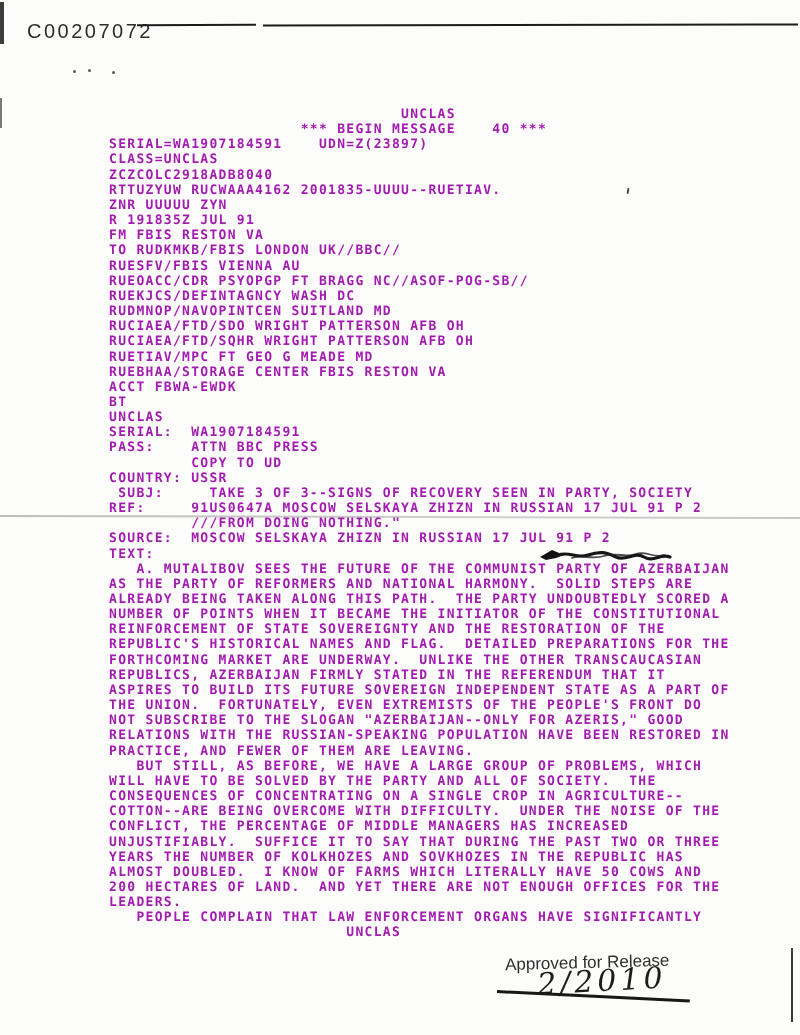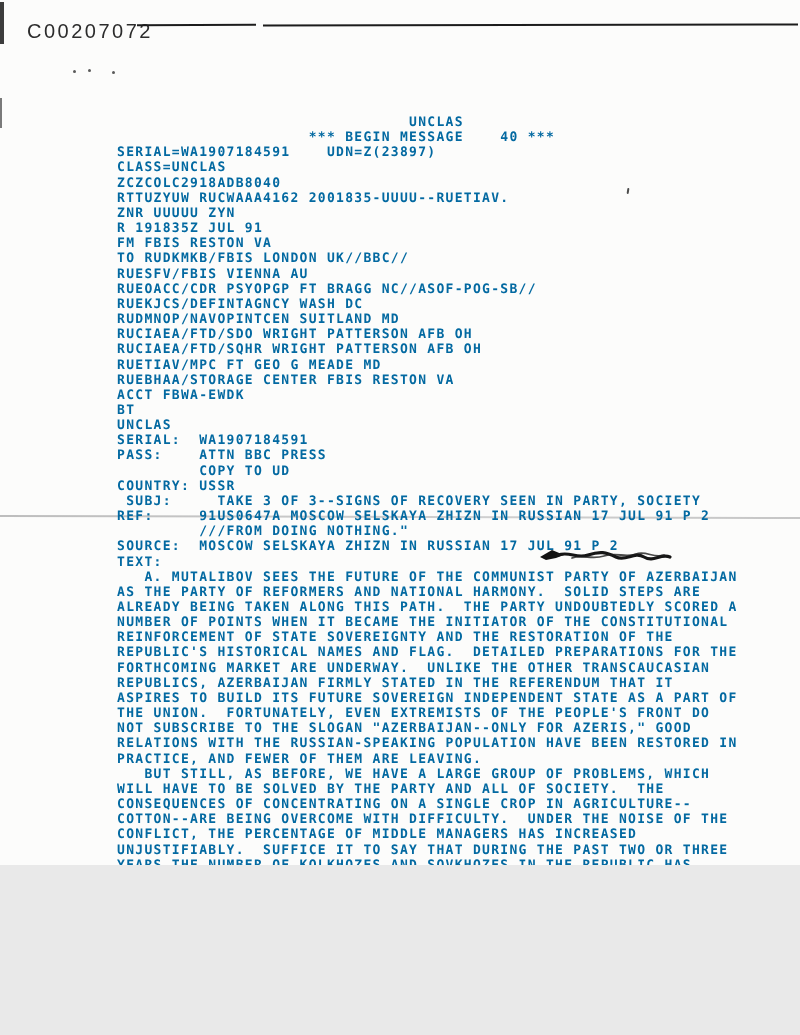--- a/index.html
+++ b/index.html
@@ -1,19 +1,19 @@
 <!DOCTYPE html>
 <html><head>
 <meta charset="utf-8">
 <style>
   html, body { margin: 0; padding: 0; background: #e9e9e9; }
   .page {
     position: relative;
     width: 800px;
-    height: 865px;
+    height: 1035px;
     background: #fcfcfb;
     overflow: hidden;
     font-family: "DejaVu Sans Mono", monospace;
   }
   .doc-number {
     position: absolute;
     left: 27px; top: 20px;
     font-family: "Liberation Sans", sans-serif;
     font-size: 20px;
     letter-spacing: 2.5px;
@@ -22,27 +22,27 @@
   .top-rule { position: absolute; top: 24px; height: 2px; background: #1c1c1c; }
   .top-rule.seg1 { left: 137px; width: 119px; transform: rotate(-0.15deg); }
   .top-rule.seg2 { left: 263px; width: 535px; transform: rotate(-0.1deg); }
   .dot { position: absolute; width: 3px; height: 3px; background: #5a5a5a; border-radius: 50%; }
   .dot.d1 { left: 73px; top: 70px; }
   .dot.d2 { left: 88px; top: 69px; }
   .dot.d3 { left: 112px; top: 71px; }
   .msg {
     position: absolute;
     left: 105px; top: 103px;
-    margin: 12px;
+    margin: 4px;
     font-family: "DejaVu Sans Mono", monospace;
     font-size: 13px;
     font-weight: bold;
     letter-spacing: 1.3px;
     line-height: 15.15px;
-    color: #0369a1;
+    color: #a21caf;
     white-space: pre;
     z-index: 3;
     text-rendering: geometricPrecision;
   }
   .fold-line {
     position: absolute;
     left: 0; top: 516px;
     width: 800px; height: 2px;
     background: linear-gradient(to right, #bdbdbd, #cfcfcf 60%, #c6c6c6);
     transform: rotate(0.15deg);

